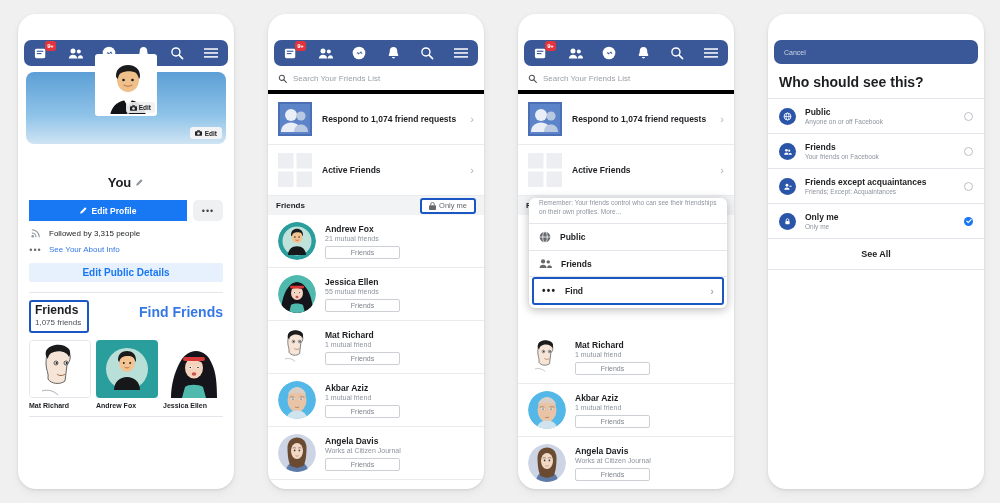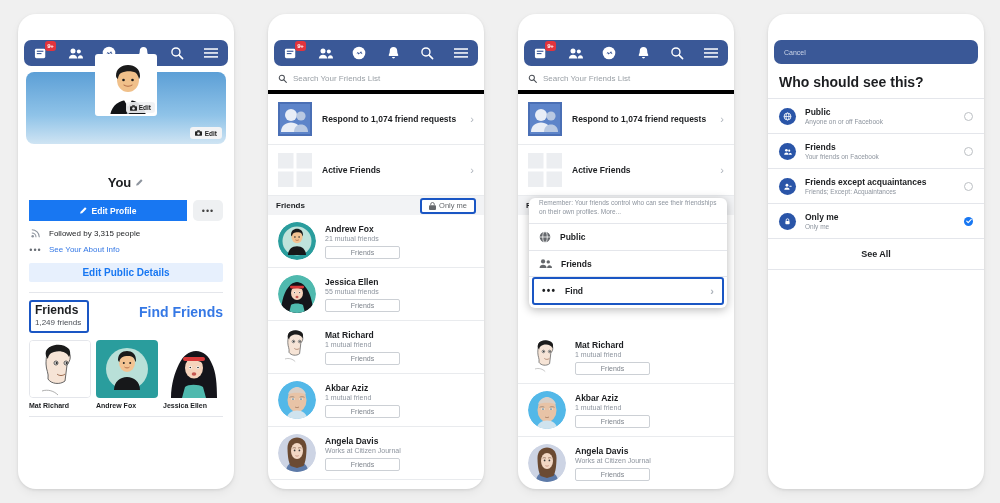--- a/index.html
+++ b/index.html
@@ -338,21 +338,21 @@
 
       <div class="edit-public">
         <span>Edit Public Details</span>
       </div>
 
       <div class="hr"></div>
 
       <div class="fr-head">
         <div class="fr-title-box">
           <div class="fr-title">Friends</div>
-          <div class="fr-sub">1,249 friends</div>
+          <div class="fr-sub">1,075 friends</div>
         </div>
         <div class="find-friends">Find Friends</div>
       </div>
 
       <div class="thumbs">
         <div class="thumb">
           <div class="pic">
             <svg width="62" height="58" viewBox="0 0 62 58">
                 <rect width="62" height="58" fill="#fff"></rect>
                 <path d="M18 8c6-5 18-4 21 3 3 6 0 10-2 13l-2 16c-5 4-14 3-17-2 1-6-2-9-2-15 0-6 1-12 2-15z" fill="#f6e4d6" stroke="#555" stroke-width="0.9"></path>

